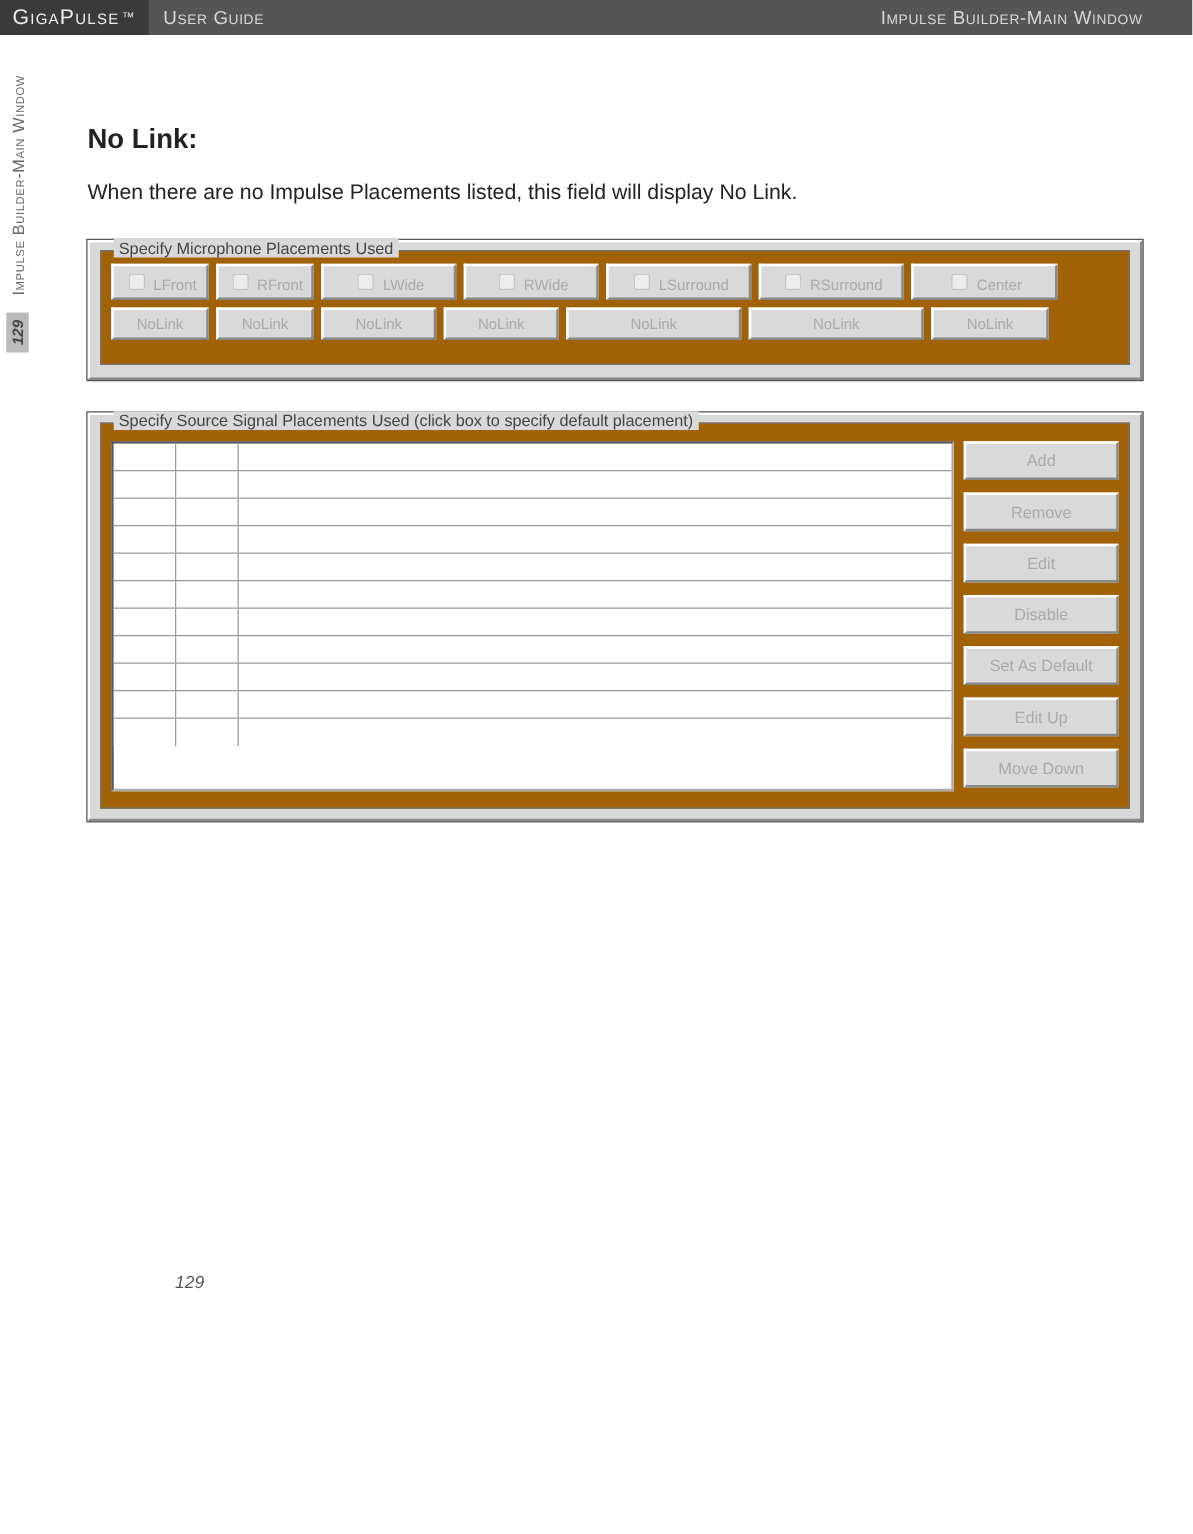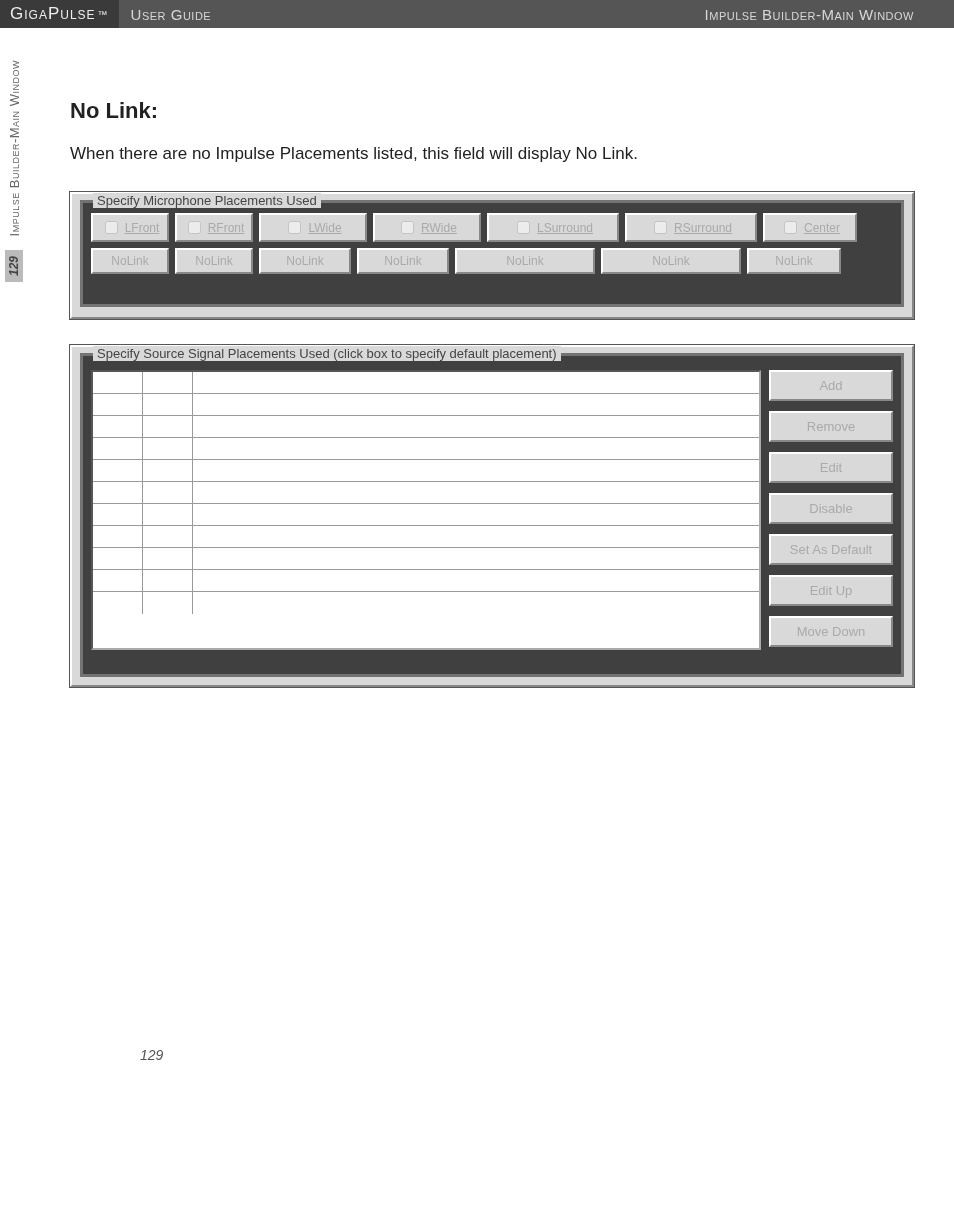--- a/index.html
+++ b/index.html
@@ -87,24 +87,24 @@
     border: 2px solid #888;
     border-top: 2px solid #fff;
     border-left: 2px solid #fff;
     outline: 1px solid #555;
     background: #d9d9d9;
     padding: 6px 8px 10px 8px;
     position: relative;
     margin-bottom: 26px;
   }
   .fieldset-wrap {
-    border: 3px solid #737373;
+    border: 1px solid #737373;
     position: relative;
-    padding: 10px 8px 24px 8px;
-    background: #404040;
+    padding: 10px 8px 13px 8px;
+    background: #a16207;
   }
   .legend {
     position: absolute;
     top: -10px;
     left: 10px;
     background: #d9d9d9;
     padding: 0 4px;
     font-size: 13px;
     color: #444;
     font-family: Tahoma, Arial, sans-serif;
@@ -113,38 +113,37 @@
     display: flex;
     gap: 6px;
     margin-bottom: 6px;
   }
   .chk-cell {
     background: #d9d9d9;
     border: 2px solid #888;
     border-top-color: #fff;
     border-left-color: #fff;
     display: flex;
-    align-items: center;
+    align-items: flex-end;
     justify-content: center;
     gap: 4px;
     font-size: 12px;
     color: #aaa;
     font-family: Tahoma, Arial, sans-serif;
     padding: 3px 4px;
     flex-shrink: 0;
-    text-decoration: underline;
   }
   .chk-cell input[type="checkbox"] {
     width: 13px; height: 13px;
     accent-color: #888;
   }
   .cw-sm { width: 78px; }
   .cw-md { width: 108px; }
-  .cw-lg { width: 132px; }
-  .cw-ct { width: 94px; }
+  .cw-lg { width: 116px; }
+  .cw-ct { width: 117px; }
   .btn-cell {
     background: #d9d9d9;
     border: 2px solid #888;
     border-top-color: #fff;
     border-left-color: #fff;
     display: flex;
     align-items: center;
     justify-content: center;
     font-size: 12px;
     color: #aaa;

